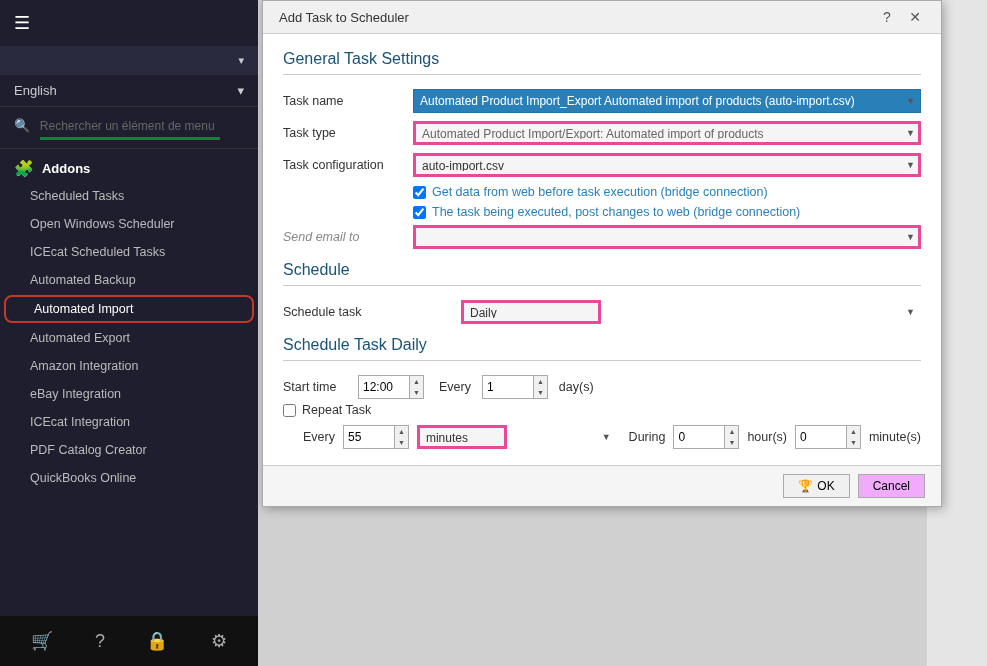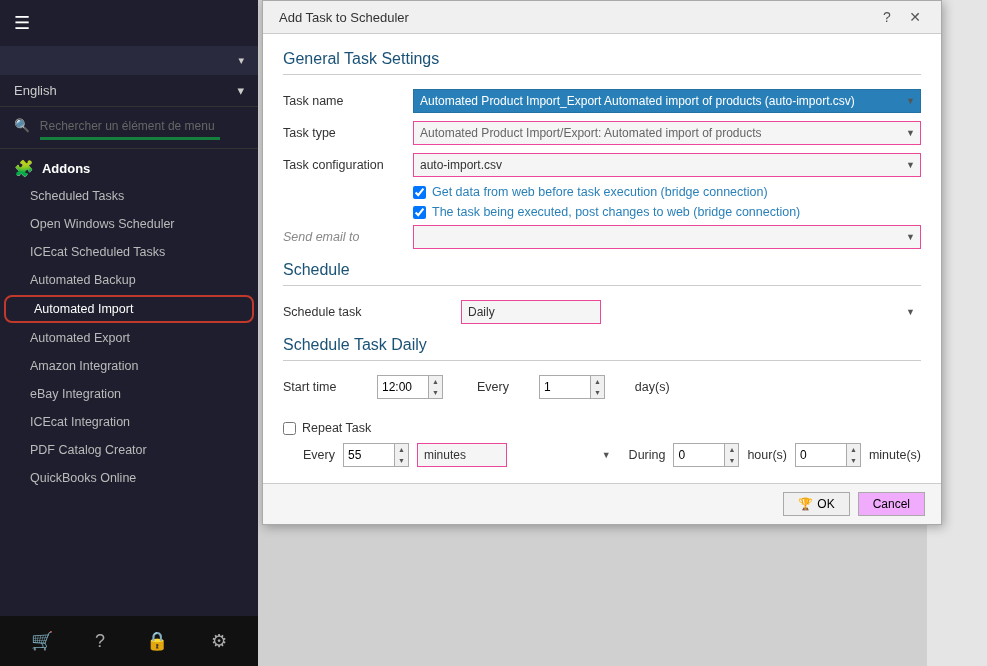--- a/index.html
+++ b/index.html
@@ -162,21 +162,21 @@
       min-width: 130px;
       color: #333;
       font-size: 12.5px;
     }
     .form-control {
       flex: 1;
     }
     .select-box {
       width: 100%;
       padding: 3px 6px;
-      border: 1px solid #ec4899;
+      border: 3px solid #ec4899;
       background: #f5f5f5;
       font-size: 12px;
       color: #333;
       appearance: none;
       -webkit-appearance: none;
       position: relative;
       cursor: pointer;
       height: 24px;
       padding-right: 20px;
     }
@@ -254,27 +254,27 @@
       cursor: pointer;
       font-size: 7px;
       line-height: 1;
       padding: 0 3px;
       color: #555;
     }
 
     .start-time-row {
       display: flex;
       align-items: center;
-      gap: 24px;
+      gap: 5px;
     }
     .start-time-label { color: #333; font-size: 12.5px; width: 70px; }
     .every-label { color: #333; font-size: 12.5px; }
     .days-label { color: #333; font-size: 12.5px; }
 
-    .repeat-section { margin-top: 22px; }
+    .repeat-section { margin-top: 4px; }
     .repeat-row {
       display: flex;
       align-items: center;
       gap: 6px;
       margin-bottom: 8px;
     }
     .repeat-label { color: #333; font-size: 12.5px; }
     .every-row {
       display: flex;
       align-items: center;

